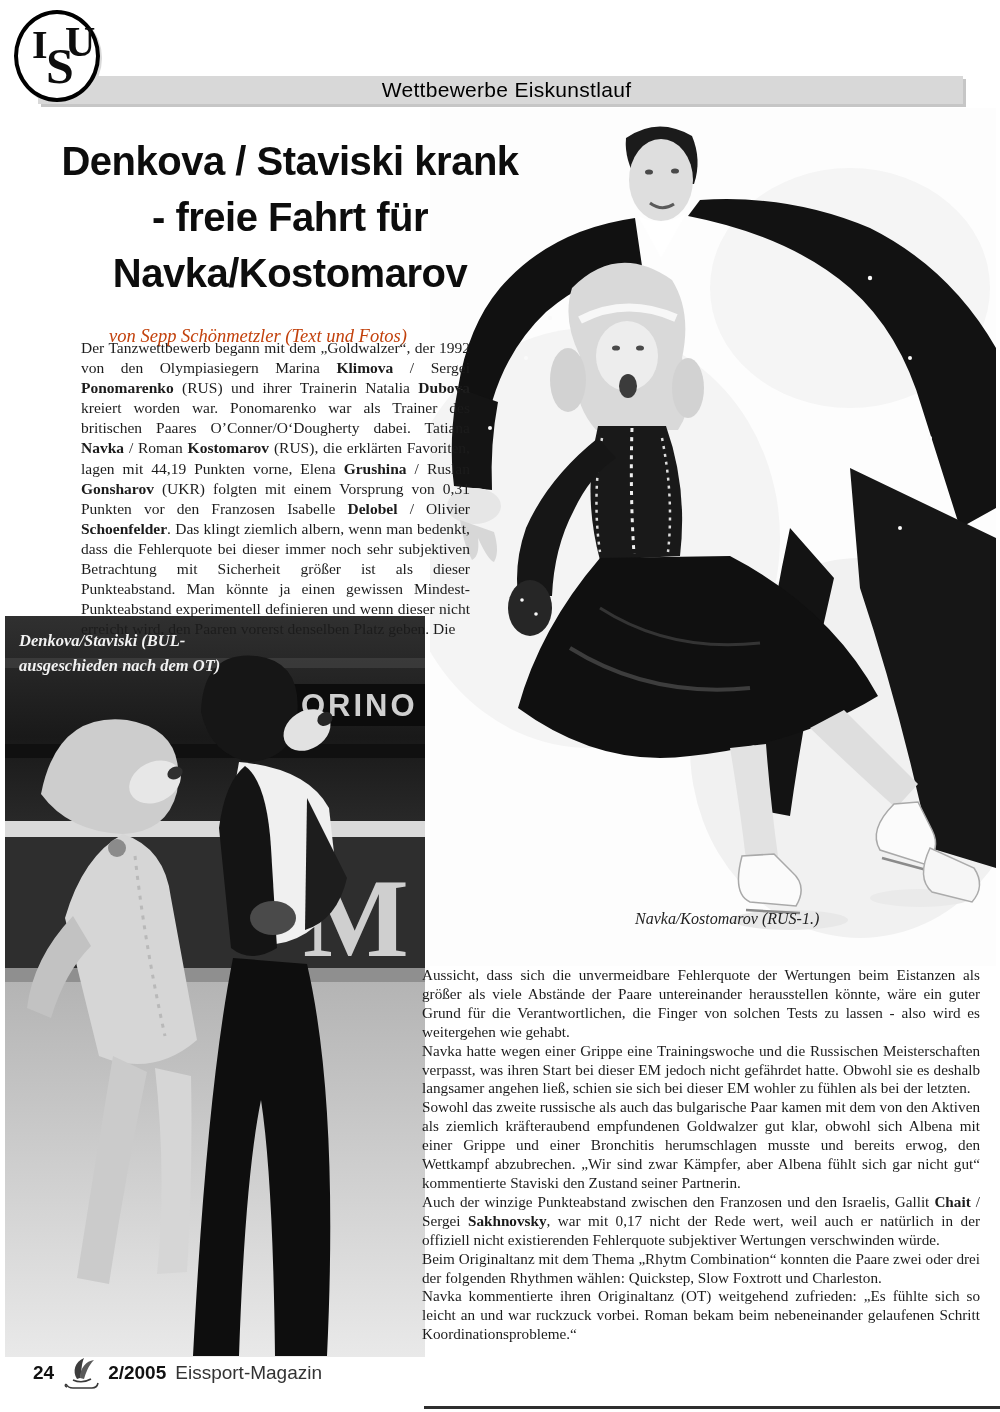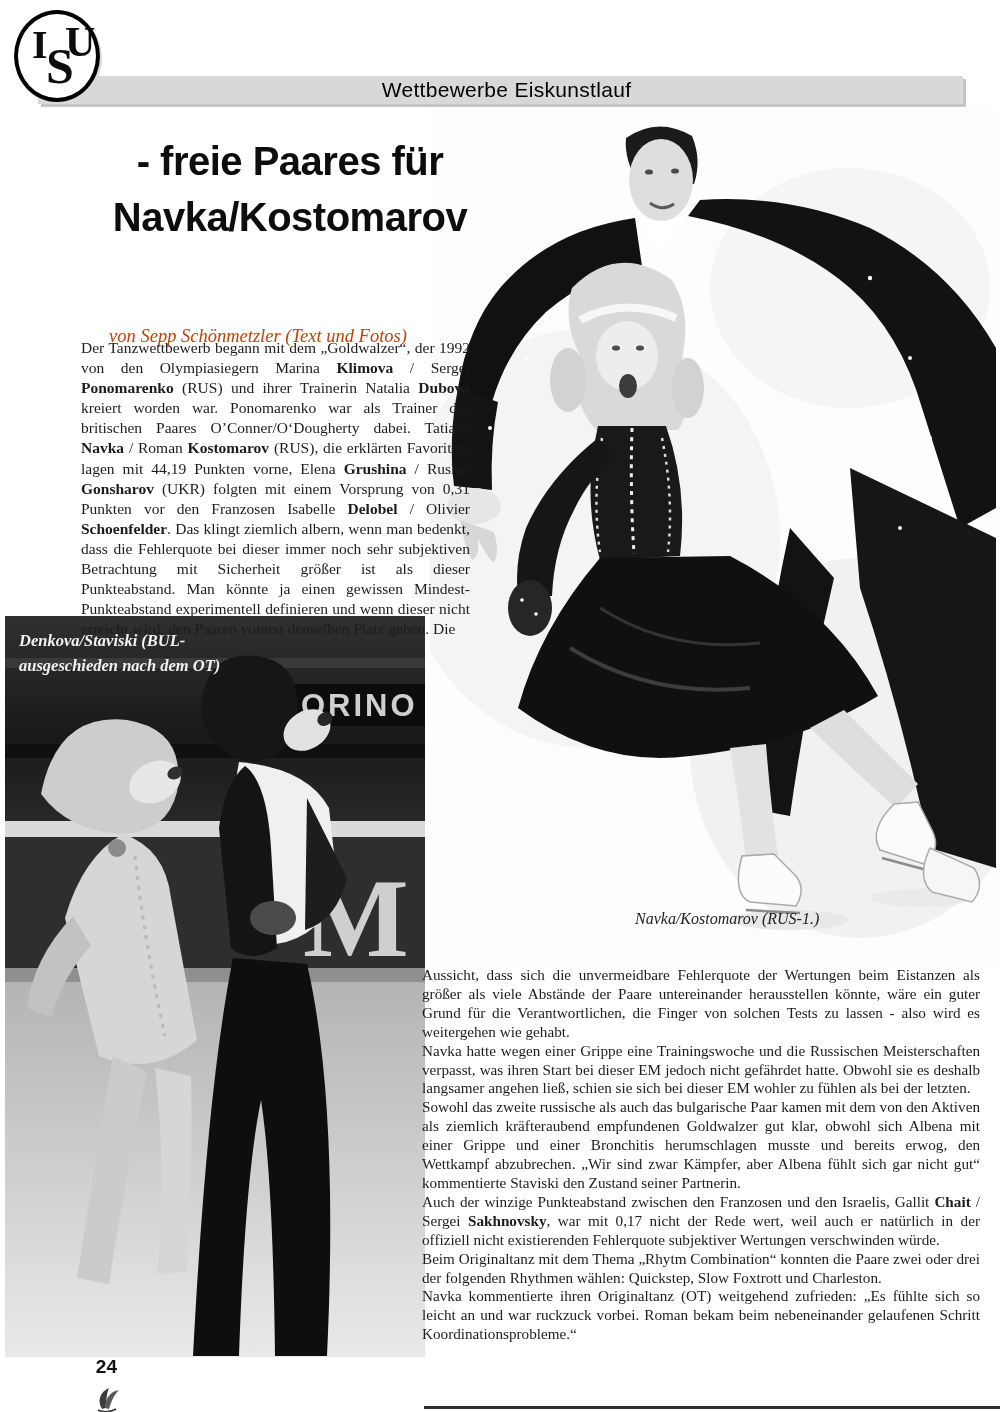--- a/index.html
+++ b/index.html
@@ -65,21 +65,21 @@
   }
   .cap-left span { display:block; }
   .cap-right {
     position:absolute; left:205px; top:802px; z-index:3;
     font-style:italic; font-size:16px; color:#222;
   }
   
   .footer {
     position:absolute; left:33px; top:1356px; height:34px; z-index:2;
     display:flex; align-items:center; gap:9px;
-    font-family:"Liberation Sans", sans-serif; font-size:19px; color:#222;flex-direction:column;
+    font-family:"Liberation Sans", sans-serif; font-size:19px; color:#222;
   }
   .footer .pg, .footer .issue { font-weight:bold; color:#111; }
   .footer .mag { color:#333; }
   .skate { display:inline-block; width:36px; height:32px; }
   .scan-line { position:absolute; left:424px; top:1406px; width:576px; height:3px; background:#2e2e2e; }
 </style>
 </head>
 <body>
 
 <div class="page">
@@ -152,21 +152,22 @@
         <path d="M316,802 l54,3" stroke="#8b8b8b" stroke-width="2.5"></path>
         <path d="M464,696 q-26,26 -14,46 l44,14 q18,-14 8,-34 l-14,-28 Z" fill="#fbfbfb" stroke="#a9a9a9" stroke-width="1.5"></path>
         <path d="M452,750 l52,14" stroke="#8b8b8b" stroke-width="2.5"></path>
         <path d="M500,740 q-14,30 2,44 l40,10 q14,-16 2,-34 Z" fill="#f6f6f6" stroke="#ababab" stroke-width="1.5"></path>
       </g>
     </svg>
     <figcaption class="cap-right">Navka/Kostomarov (RUS-1.)</figcaption>
   </figure>
 
   <h1 class="title">
-    <span class="tl">- freie Paares für</span>
+    <span class="tl">Denkova / Staviski krank</span>
+    <span class="tl">- freie Fahrt für</span>
     <span class="tl">Navka/Kostomarov</span>
   </h1>
   <div class="byline">von Sepp Schönmetzler (Text und Fotos)</div>
 
   <div class="col1"><span>Der Tanzwettbewerb begann mit dem „Goldwalzer“, der 1992 von den Olympiasiegern Marina </span><span class="b">Klimova</span><span> / Sergei </span><span class="b">Ponomarenko</span><span> (RUS) und ihrer Trainerin Natalia </span><span class="b">Dubova</span><span> kreiert worden war. Ponomarenko war als Trainer des britischen Paares O’Conner/O‘Dougherty dabei. Tatiana </span><span class="b">Navka</span><span> / Roman </span><span class="b">Kostomarov</span><span> (RUS), die erklärten Favoriten, lagen mit 44,19 Punkten vorne, Elena </span><span class="b">Grushina</span><span> / Ruslan </span><span class="b">Gonsharov</span><span> (UKR) folgten mit einem Vorsprung von 0,31 Punkten vor den Franzosen Isabelle </span><span class="b">Delobel</span><span> / Olivier </span><span class="b">Schoenfelder</span><span>. Das klingt ziemlich albern, wenn man bedenkt, dass die Fehlerquote bei dieser immer noch sehr subjektiven Betrachtung mit Sicherheit größer ist als dieser Punkteabstand. Man könnte ja einen gewissen Mindest-Punkteabstand experimentell definieren und wenn dieser nicht erreicht wird, den Paaren vorerst denselben Platz geben. Die</span></div>
 
   <figure class="photo-left">
     <svg viewBox="0 0 420 741" aria-hidden="true">
       <defs>
         <linearGradient id="iceL" x1="0" y1="0" x2="0" y2="1">

